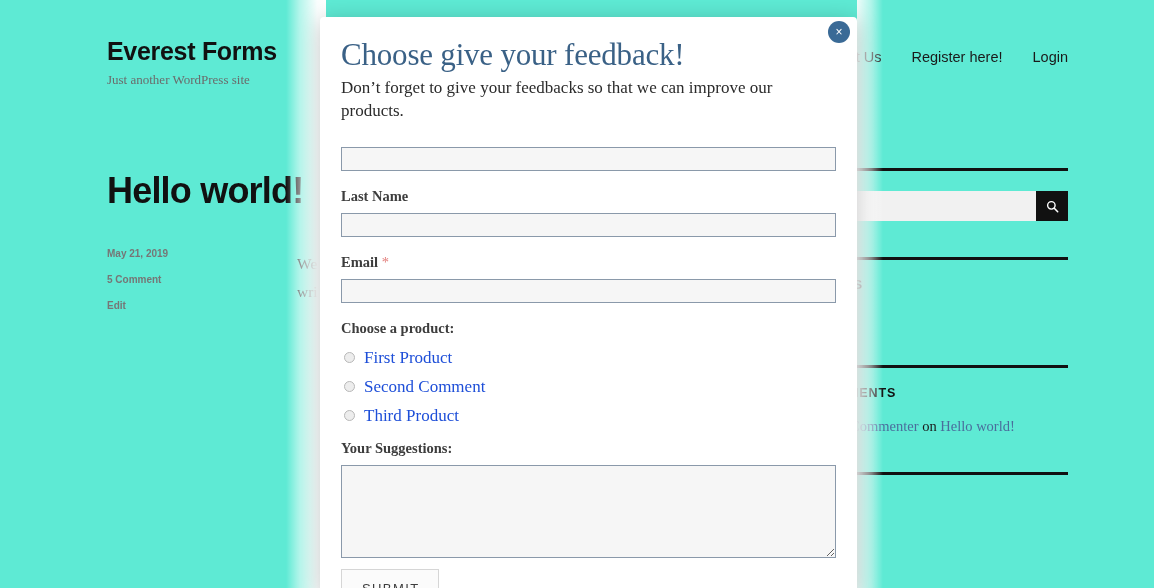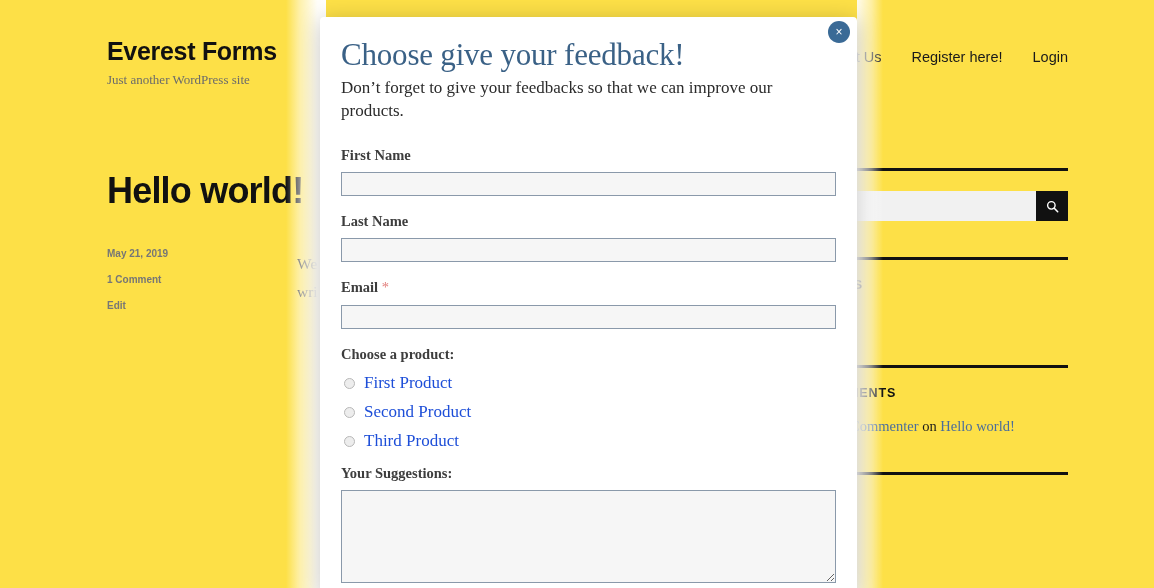--- a/index.html
+++ b/index.html
@@ -14,21 +14,21 @@
     background: #ffffff;
     font-family: "Liberation Sans", sans-serif;
     color: #1a1a1a;
     position: relative;
   }
 
   
   .site {
     position: absolute;
     inset: 0;
-    background: #fde047;
+    background: #5eead4;
   }
 
   .site-header {
     position: absolute;
     top: 36px;
     left: 107px;
     right: 0;
     height: 60px;
   }
   .site-title {
@@ -318,21 +318,21 @@
     <a href="#">act Us</a>
     <a href="#">Register here!</a>
     <a href="#">Login</a>
   </nav>
 
   <div class="content-col">
     <h2 class="entry-title">Hello world!</h2>
     <div class="entry-body">
       <div class="entry-meta">
         <div>May 21, 2019</div>
-        <div>1 Comment</div>
+        <div>5 Comment</div>
         <div>Edit</div>
       </div>
       <div class="entry-content">
         <div>We</div>
         <div>wri</div>
       </div>
     </div>
   </div>
 
   <aside class="sidebar">
@@ -394,21 +394,20 @@
 
 <div class="modal">
   <div class="modal-inner">
 
     <h2 class="modal-heading">Choose give your feedback!</h2>
     <p class="modal-sub">Don’t forget to give your feedbacks so that we can improve our products.</p>
 
     <form class="ef-form">
 
       <div class="ef-field">
-        <label class="ef-label">First Name</label>
         <input class="ef-input" type="text" value="" style="">
       </div>
 
       <div class="ef-field">
         <label class="ef-label">Last Name</label>
         <input class="ef-input" type="text" value="" style="">
       </div>
 
       <div class="ef-field">
         <label class="ef-label"><span>Email</span> <span class="ef-req">*</span></label>
@@ -417,21 +416,21 @@
 
       <div>
         <label class="ef-label">Choose a product:</label>
         <div class="ef-radio-group">
           <div class="ef-radio-row">
             <span class="ef-radio"></span>
             <span class="ef-radio-label">First Product</span>
           </div>
           <div class="ef-radio-row">
             <span class="ef-radio"></span>
-            <span class="ef-radio-label">Second Product</span>
+            <span class="ef-radio-label">Second Comment</span>
           </div>
           <div class="ef-radio-row">
             <span class="ef-radio"></span>
             <span class="ef-radio-label">Third Product</span>
           </div>
         </div>
       </div>
 
       <div>
         <label class="ef-label">Your Suggestions:</label>

